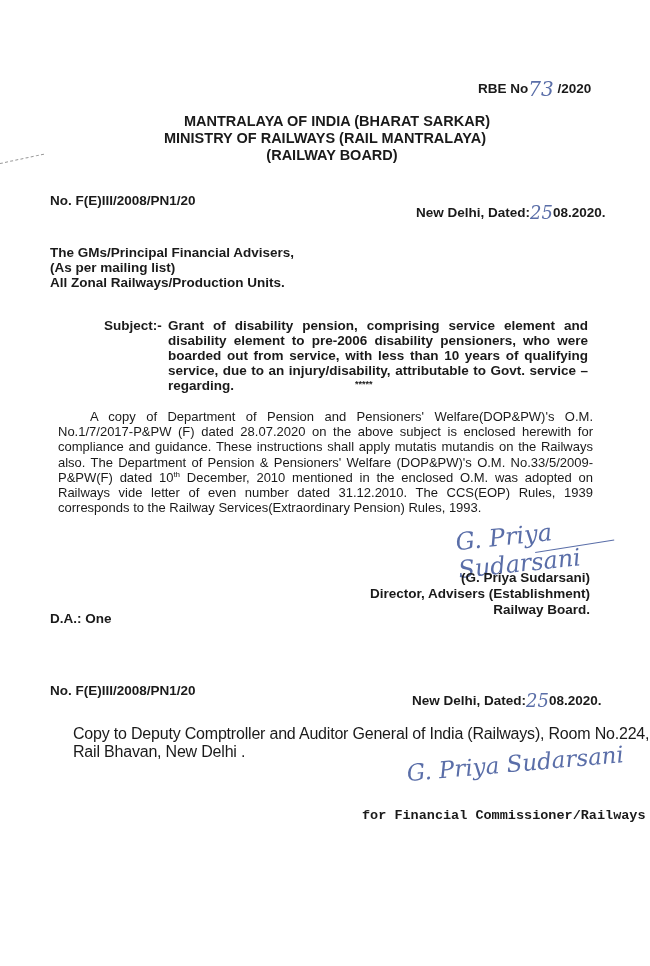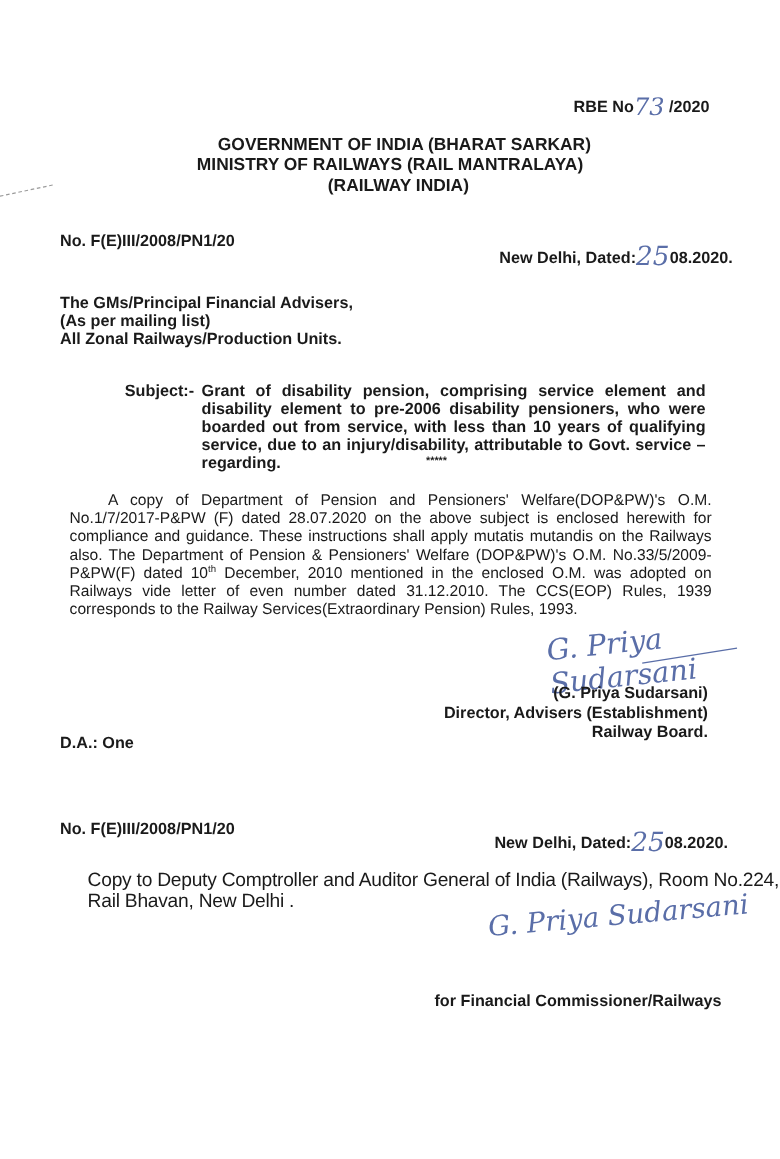--- a/index.html
+++ b/index.html
@@ -10,48 +10,48 @@
   .abs { position:absolute; }
   .ink { color:#5a6ea8; font-family:"DejaVu Serif", serif; font-style:italic; }
   .rbe { left:478px; top:77px; font-size:13.5px; font-weight:bold; }
   .rbe .ink { font-size:20px; font-weight:normal; vertical-align:-3px; }
   .head { left:0; width:650px; text-align:center; font-size:14.5px; font-weight:bold; line-height:17px; }
   .h1 { top:113px; padding-left:24px; box-sizing:border-box; }
   .h2 { top:130px; box-sizing:border-box; }
   .h3 { top:147px; padding-left:14px; box-sizing:border-box; }
   .fileno { font-size:13.5px; font-weight:bold; }
   .dated { font-size:13.5px; font-weight:bold; }
-  .dated .ink { font-size:22px; font-weight:normal; vertical-align:-2px; }
+  .dated .ink { font-size:18px; font-weight:normal; vertical-align:-2px; }
   .addr { left:50px; top:245px; font-size:13.5px; font-weight:bold; line-height:15px; }
   .subj-label { left:104px; top:318px; font-size:13.5px; font-weight:bold; }
   .subj { left:168px; top:318px; width:420px; font-size:13.5px; font-weight:bold; line-height:15px; text-align:justify; }
   .stars { left:355px; top:379px; font-size:9px; font-weight:bold; letter-spacing:0px; }
   .para { left:58px; top:409px; width:535px; font-size:13px; line-height:15.2px; text-align:justify; text-indent:32px; }
   .para sup { font-size:8px; line-height:0; }
   .sig1 { left:460px; top:528px; font-size:24px; transform:rotate(-6deg); transform-origin:left bottom; }
   .sig1 .ul { position:absolute; left:78px; top:30px; width:80px; height:1px; background:#5a6ea8; transform:rotate(-3deg); }
   .signame { right:60px; top:570px; text-align:right; font-size:13.5px; font-weight:bold; line-height:16px; }
   .da { left:50px; top:611px; font-size:13.5px; font-weight:bold; }
   .copy { left:73px; top:725px; font-size:16px; letter-spacing:-0.2px; }
   .sig2 { left:408px; top:760px; font-size:23px; transform:rotate(-5deg); transform-origin:left bottom; }
-  .forfc { left:362px; top:826px; font-size:13.5px; font-weight:bold; }
+  .forfc { left:362px; top:808px; font-size:13.5px; font-weight:bold;font-family:Liberation Mono, monospace; }
   .mark { left:0; top:163px; width:45px; height:1px; border-top:1px dashed #9a9a9a; transform:rotate(-12deg); transform-origin:left center; }
 </style>
 </head>
 <body>
 
 <div class="abs mark"></div>
 
 <div class="abs rbe">
   <span>RBE No</span><span class="ink">73</span><span> /2020</span>
 </div>
 
-<div class="abs head h1">GOVERNMENT OF INDIA (BHARAT SARKAR)</div>
+<div class="abs head h1">MANTRALAYA OF INDIA (BHARAT SARKAR)</div>
 <div class="abs head h2">MINISTRY OF RAILWAYS (RAIL MANTRALAYA)</div>
-<div class="abs head h3">(RAILWAY INDIA)</div>
+<div class="abs head h3">(RAILWAY BOARD)</div>
 
 <div class="abs fileno" style="left:50px; top:193px;">No. F(E)III/2008/PN1/20</div>
 <div class="abs dated" style="left:416px; top:202px;">
   <span>New Delhi, Dated:</span><span class="ink">25</span><span>08.2020.</span>
 </div>
 
 <div class="abs addr">
   <div>The GMs/Principal Financial Advisers,</div>
   <div>(As per mailing list)</div>
   <div>All Zonal Railways/Production Units.</div>

